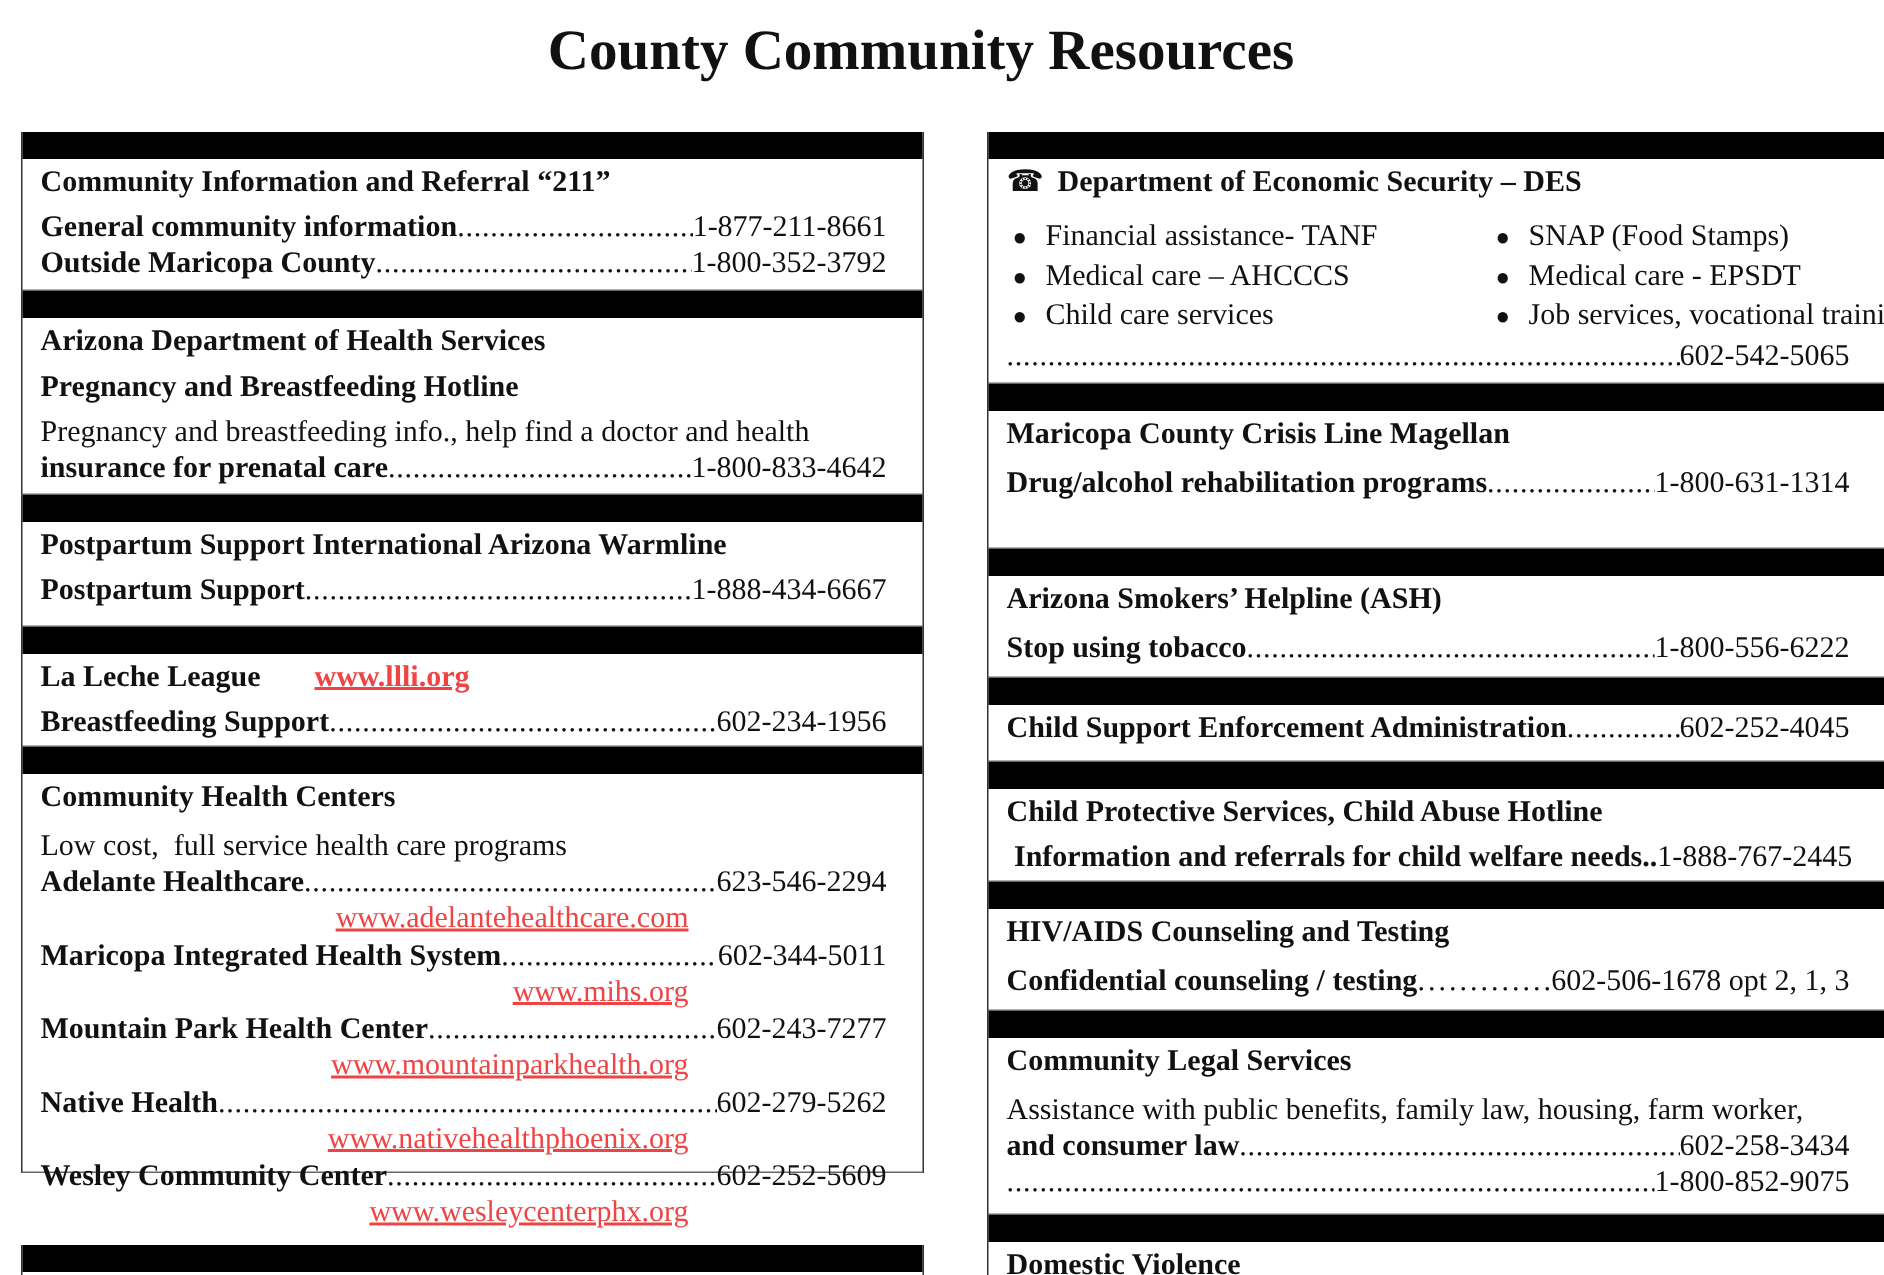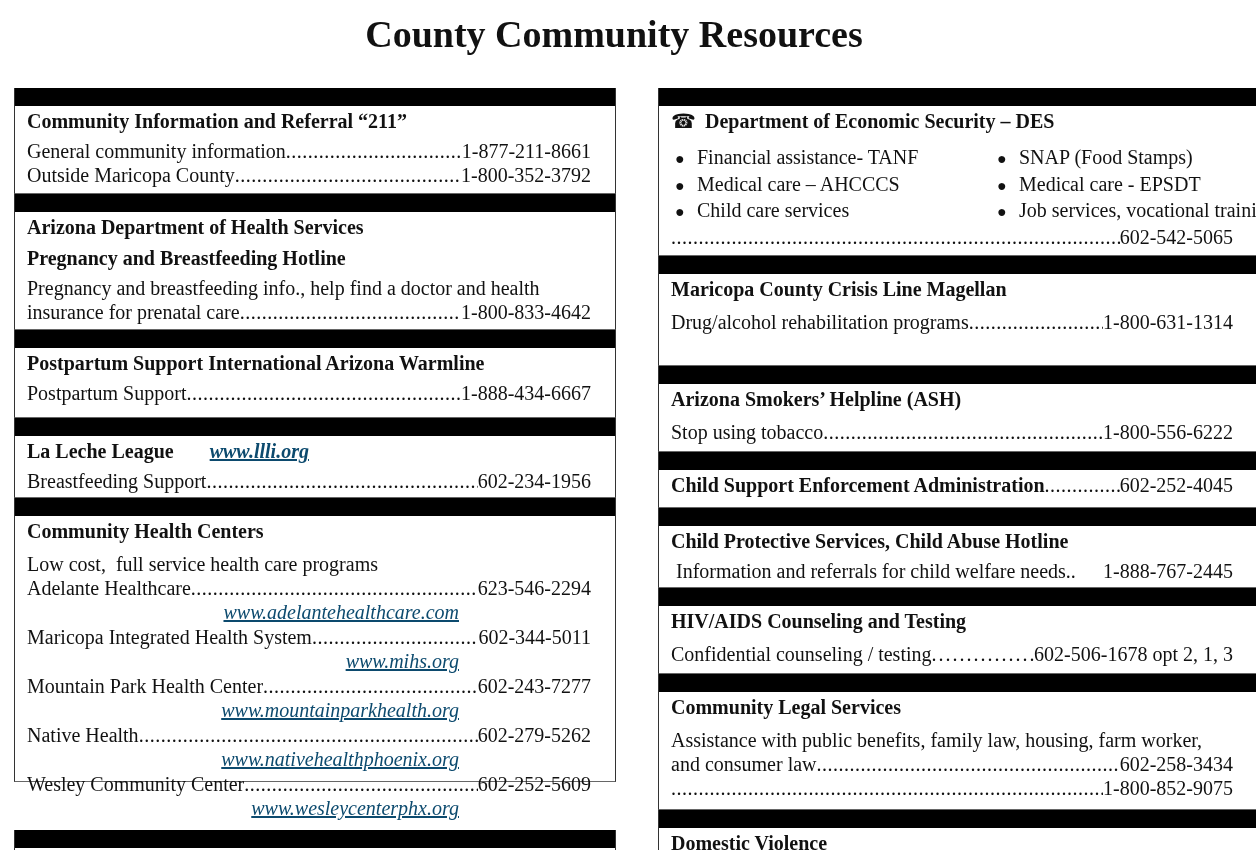--- a/index.html
+++ b/index.html
@@ -18,27 +18,27 @@
   .box {
     position: absolute; left: 2px; right: 0;
     border-left: 1.5px solid #333; border-right: 1.5px solid #333;
     border-bottom: 1px solid #666; box-sizing: border-box;
   }
   .bar { height: 18px; background: #000; }
   .content { padding: 2px 0 0 12px; }
   .hd { font-weight: bold; font-size: 20px; line-height: 24px; margin-top: 1px; white-space: nowrap; }
   .hd2 { margin-top: 7px; }
   .ln { font-size: 20px; line-height: 24px; white-space: nowrap; display: flex; width: 564px; }
-  .ln .lbl { flex: 0 0 auto; }
+  .ln .lbl { flex: 0 0 auto; font-weight: bold; }
   .ln .dots { flex: 1 1 auto; overflow: hidden; white-space: nowrap; letter-spacing: 0.5px; }
   .ln .dots::before { content: "......................................................................................................................................................................"; }
   .ln .ph { flex: 0 0 auto; }
   .gap6 { margin-top: 6px; }
   .gap8 { margin-top: 9px; }
-  .link { color: #0c4a6e; text-decoration: underline; font-style: italic; }
+  .link { color: #ef4444; text-decoration: underline; }
   .url { font-size: 20px; line-height: 25px; width: 432px; text-align: right; }
   .col-right .ln { width: 562px; }
   .bullets { display: grid; grid-template-columns: 322px 240px; margin-top: 12px; font-size: 20px; line-height: 24.5px; }
   .bullets div { white-space: nowrap; }
   .bullets .b { display: inline-block; width: 22px; padding-left: 4px; font-size: 16px; }
   .phone-icon { font-size: 20px; display: inline-block; width: 34px; font-weight: normal; }
   .hd-inline { font-weight: bold; }
   .llli { margin-left: 36px; font-weight: bold; }
 </style>
 </head>

